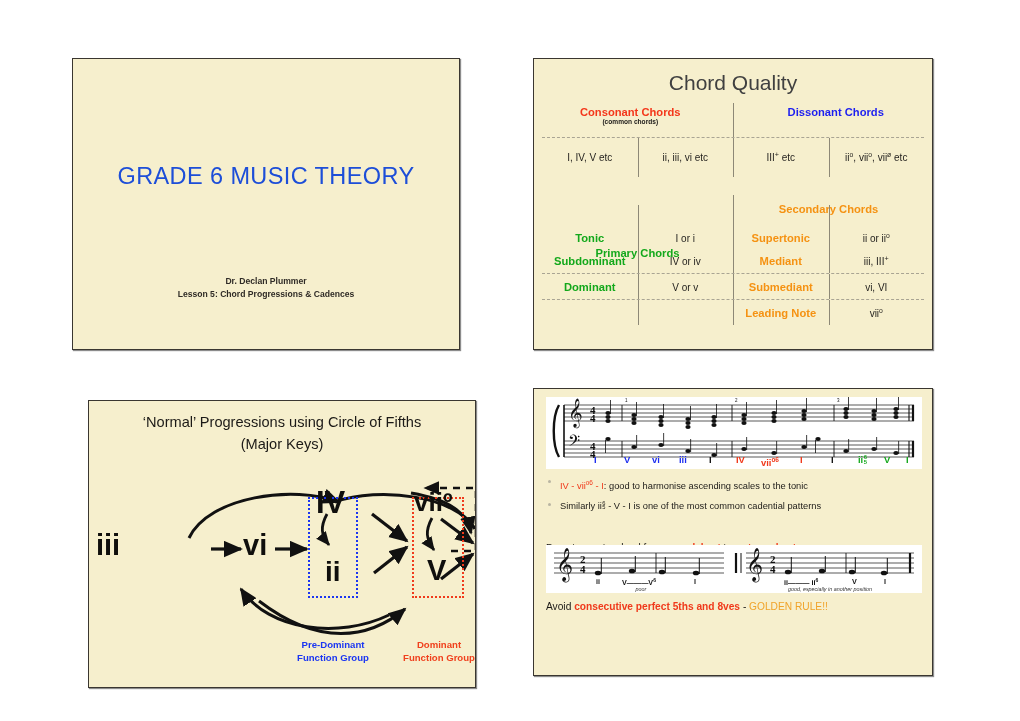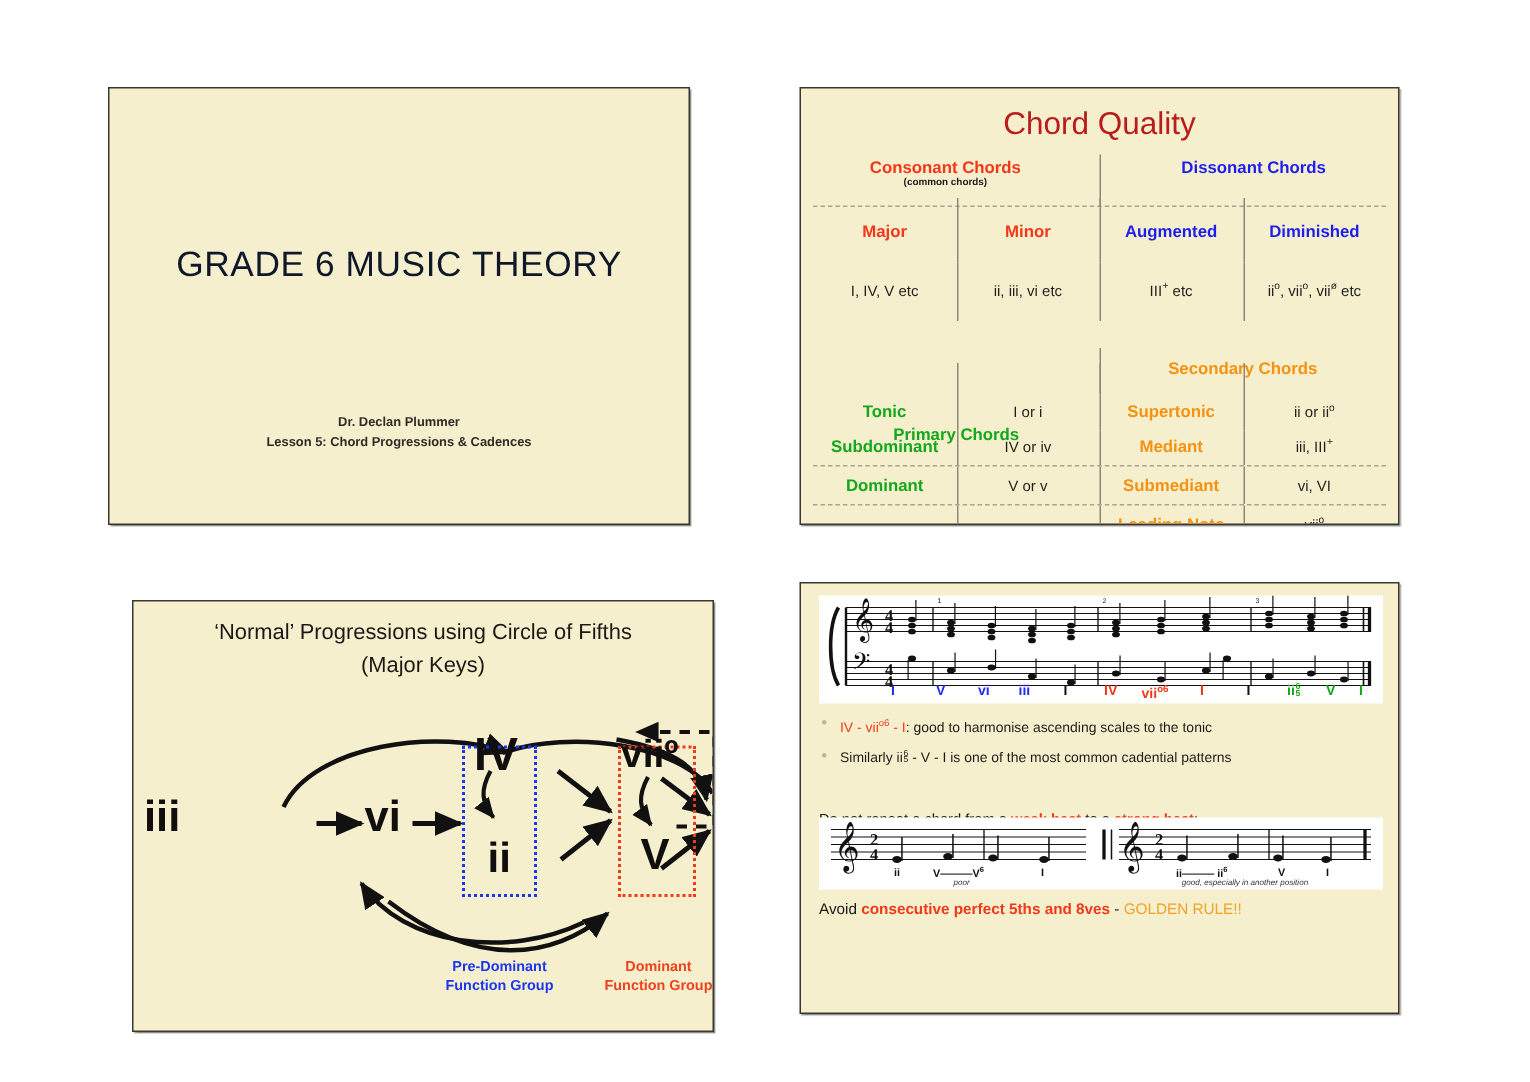--- a/index.html
+++ b/index.html
@@ -10,28 +10,28 @@
 
   .slide{position:absolute;background:#f6efcd;border:1px solid #3a3630;
          box-shadow:1px 1px 1px rgba(0,0,0,.45);box-sizing:border-box;overflow:hidden;}
   #slide-title{left:72px;top:58px;width:388px;height:292px;}
   #slide-chordquality{left:533px;top:58px;width:400px;height:292px;}
   #slide-progressions{left:88px;top:388px;width:388px;height:288px;margin-top:12px;}
   #slide-examples{left:533px;top:388px;width:400px;height:288px;}
 
   
   .t-main{position:absolute;left:0;right:0;top:104px;text-align:center;
-          font-size:23.5px;letter-spacing:.4px;color:#0f172a;font-weight:400;
+          font-size:23.5px;letter-spacing:.4px;color:#1d4ed8;font-weight:400;
           font-family:"Liberation Sans",sans-serif;}
   .t-sub{position:absolute;left:0;right:0;top:216px;text-align:center;
          font-size:8.6px;line-height:12.5px;color:#2f2b26;font-weight:700;}
 
   
   .cq-title{position:absolute;left:0;right:0;top:12px;text-align:center;
-            font-size:21px;color:#b91c1c;font-weight:400;}
+            font-size:21px;color:#404040;font-weight:400;}
   .cq-wrap{position:absolute;left:8px;right:8px;top:44px;bottom:6px;}
   .cq-row{display:flex;width:100%;}
   .cq-c{flex:1;text-align:center;position:relative;}
   .hdr-red{color:#f4361a;font-weight:700;font-size:11.2px;}
   .hdr-blue{color:#1c1ef0;font-weight:700;font-size:11.2px;}
   .hdr-green{color:#13a81b;font-weight:700;font-size:11.2px;}
   .hdr-orange{color:#f59212;font-weight:700;font-size:11.2px;}
   .cell-plain{color:#211f1c;font-size:10px;font-weight:400;}
   .sub-small{font-size:6.6px;color:#1b1917;font-weight:700;letter-spacing:0px;}
   .vline{position:absolute;top:0;bottom:0;width:1px;background:#8d8876;}
@@ -105,29 +105,20 @@
           <div class="sub-small">(common chords)</div>
         </div>
         <div class="cq-c" style="flex:2;padding-left:29px;">
           <div class="hdr-blue" style="margin-top:3px;">Dissonant Chords</div>
         </div>
         <div class="vline" style="left:50%;"></div>
       </div>
 
       <div class="hdash"></div>
 
-      <div class="cq-row" style="height:30px;position:relative;padding-top:7px;">
-        <div class="cq-c"><span class="hdr-red">Major</span></div>
-        <div class="cq-c"><span class="hdr-red">Minor</span></div>
-        <div class="cq-c"><span class="hdr-blue">Augmented</span></div>
-        <div class="cq-c"><span class="hdr-blue">Diminished</span></div>
-        <div class="vline" style="left:25%;top:-6px;"></div>
-        <div class="vline" style="left:50%;top:-6px;"></div>
-        <div class="vline" style="left:75%;top:-6px;"></div>
-      </div>
 
       <div class="cq-row" style="height:34px;position:relative;padding-top:9px;">
         <div class="cq-c"><span class="cell-plain">I, IV, V etc</span></div>
         <div class="cq-c"><span class="cell-plain">ii, iii, vi etc</span></div>
         <div class="cq-c"><span class="cell-plain">III<sup class="plus">+</sup> etc</span></div>
         <div class="cq-c"><span class="cell-plain">ii<span class="deg">o</span>, vii<span class="deg">o</span>, vii<span class="deg">ø</span> etc</span></div>
         <div class="vline" style="left:25%;bottom:4px;"></div>
         <div class="vline" style="left:50%;bottom:4px;"></div>
         <div class="vline" style="left:75%;bottom:4px;"></div>
       </div>

